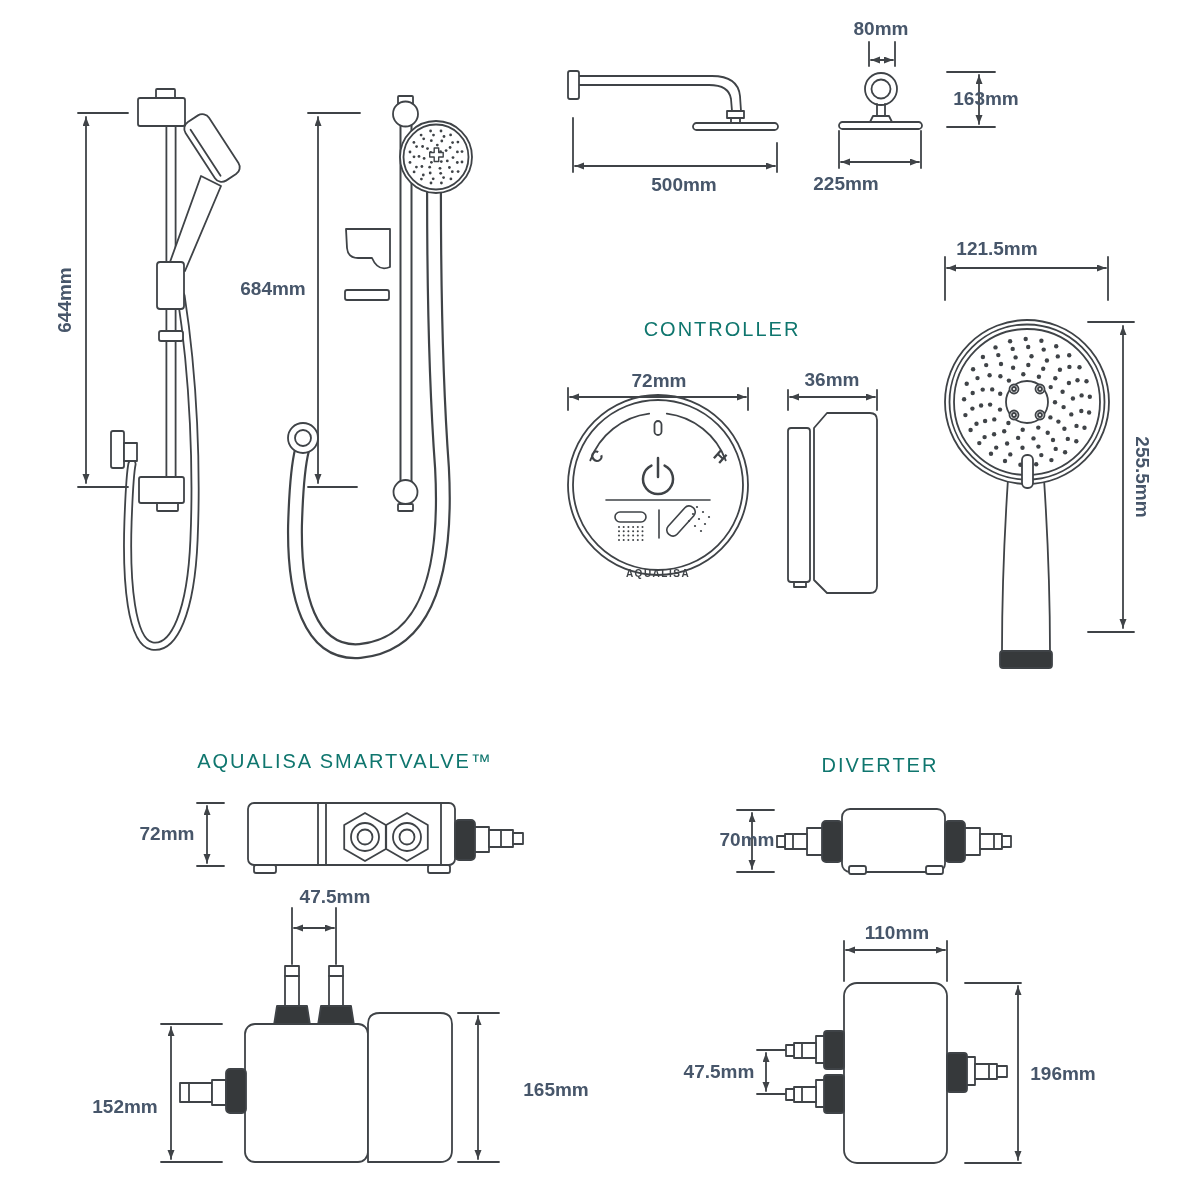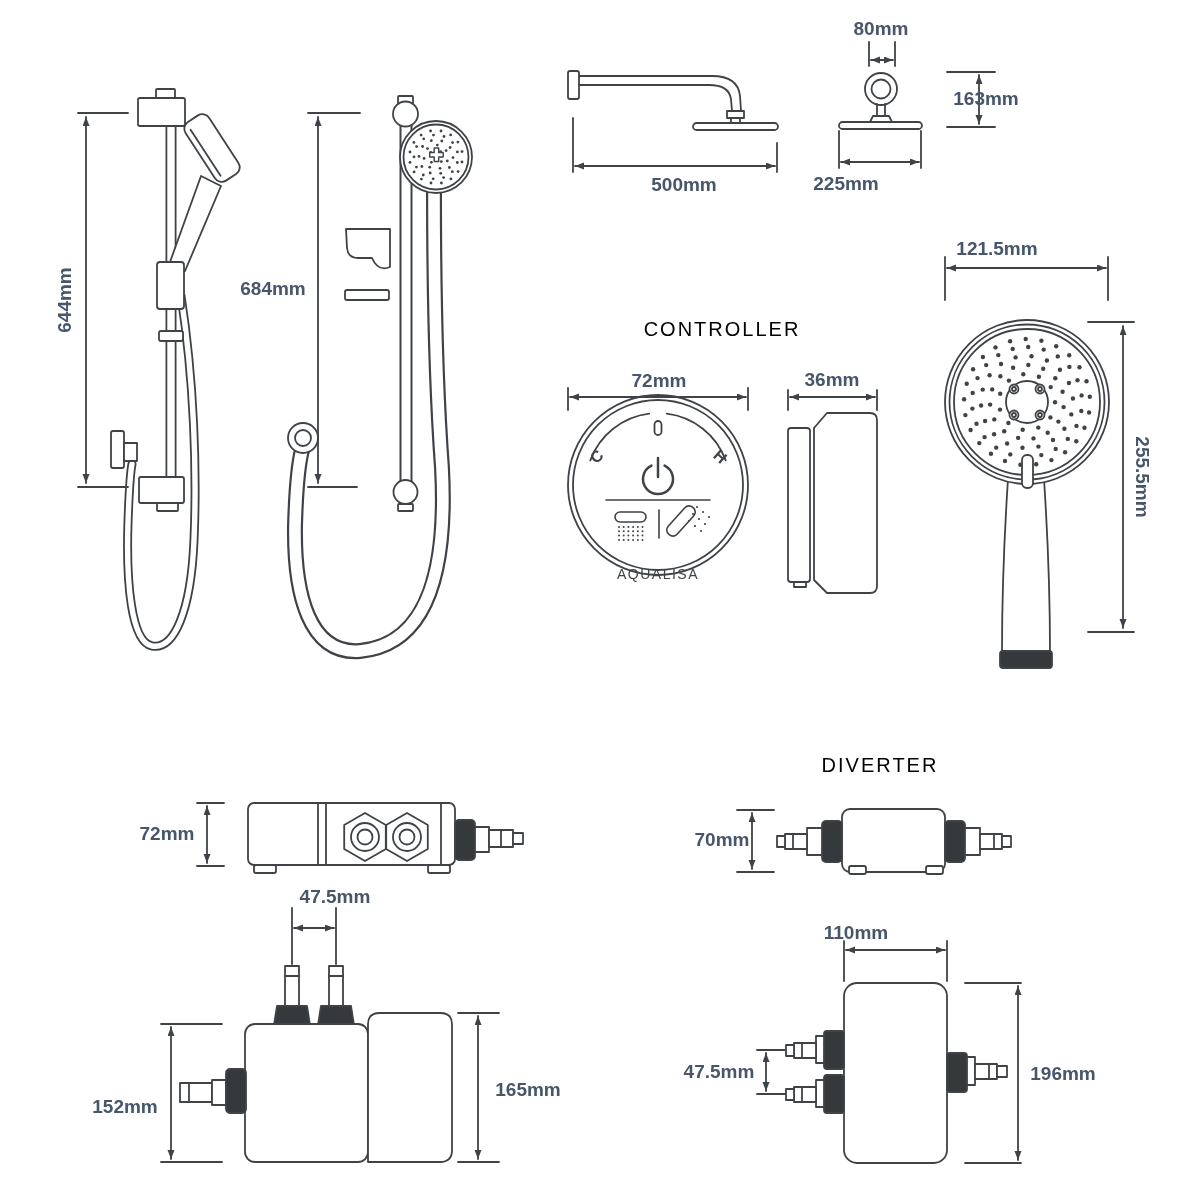--- a/index.html
+++ b/index.html
@@ -4,25 +4,25 @@
 <style>
   html,body{margin:0;padding:0;background:#ffffff;}
   body{width:1200px;height:1200px;position:relative;font-family:"Liberation Sans",sans-serif;}
   .canvas{position:absolute;left:0;top:0;width:1200px;height:1200px;}
   svg.art{position:absolute;left:0;top:0;}
   .lbl{position:absolute;transform:translate(-50%,-50%);font-weight:bold;font-size:19px;
        color:#47566a;white-space:nowrap;line-height:1;}
   .lbl.rot-ccw{transform:translate(-50%,-50%) rotate(-90deg);}
   .lbl.rot-cw{transform:translate(-50%,-50%) rotate(90deg);}
   .ttl{position:absolute;transform:translate(-50%,-50%);font-size:20px;letter-spacing:2px;
-       color:#000000;white-space:nowrap;line-height:1;}
+       color:#0f766e;white-space:nowrap;line-height:1;}
   .ch{position:absolute;font-weight:bold;font-size:16px;color:#3f4347;line-height:1;}
   .ch.c{transform:translate(-50%,-50%) rotate(-42deg);}
   .ch.h{transform:translate(-50%,-50%) rotate(42deg);}
-  .brand{position:absolute;transform:translate(-50%,-50%);font-weight:normal;font-size:14px;
+  .brand{position:absolute;transform:translate(-50%,-50%);font-weight:bold;font-size:10px;
        letter-spacing:1.5px;color:#3f4347;line-height:1;}
 </style>
 </head>
 <body>
 
 <div class="canvas">
 
 <svg class="art" width="1200" height="1200" viewBox="0 0 1200 1200">
   <defs>
     <marker id="arw" orient="auto-start-reverse" markerUnits="userSpaceOnUse" markerWidth="10" markerHeight="8" refX="9" refY="3.5">
@@ -470,24 +470,25 @@
 <div class="ttl" style="left:722px;top:329px">CONTROLLER</div>
 <div class="lbl" style="left:659px;top:380px">72mm</div>
 <div class="lbl" style="left:832px;top:379px">36mm</div>
 <div class="ch c" style="left:597px;top:457px">C</div>
 <div class="ch h" style="left:720px;top:457px">H</div>
 <div class="brand" style="left:658px;top:574px">AQUALISA</div>
 
 <div class="lbl" style="left:997px;top:248px">121.5mm</div>
 <div class="lbl rot-cw" style="left:1142px;top:477px">255.5mm</div>
 
+<div class="ttl" style="left:345px;top:761px">AQUALISA SMARTVALVE™</div>
 <div class="lbl" style="left:167px;top:833px">72mm</div>
 <div class="lbl" style="left:335px;top:896px">47.5mm</div>
 <div class="lbl" style="left:125px;top:1106px">152mm</div>
-<div class="lbl" style="left:528px;top:1089px">165mm</div>
+<div class="lbl" style="left:556px;top:1089px">165mm</div>
 
 <div class="ttl" style="left:880px;top:765px">DIVERTER</div>
-<div class="lbl" style="left:722px;top:839px">70mm</div>
-<div class="lbl" style="left:856px;top:932px">110mm</div>
+<div class="lbl" style="left:747px;top:839px">70mm</div>
+<div class="lbl" style="left:897px;top:932px">110mm</div>
 <div class="lbl" style="left:719px;top:1071px">47.5mm</div>
 <div class="lbl" style="left:1063px;top:1073px">196mm</div>
 
 </div>
 
 </body></html>

